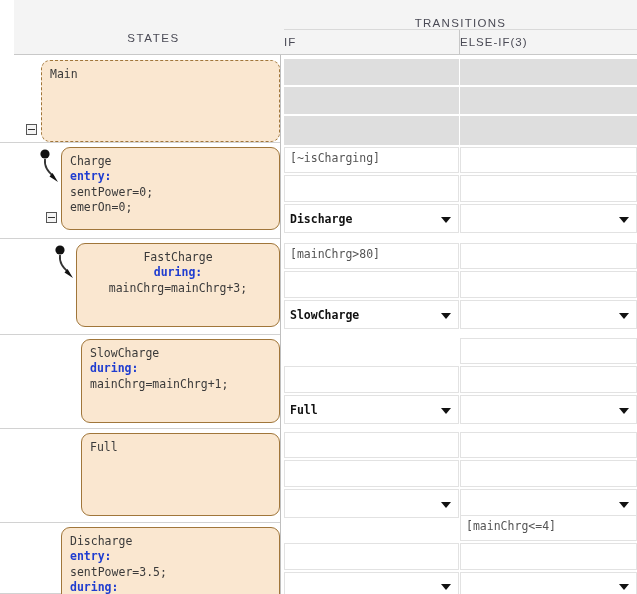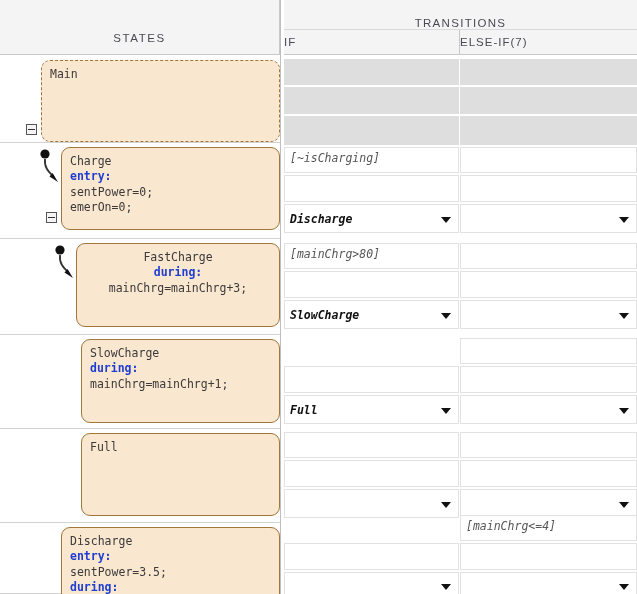--- a/index.html
+++ b/index.html
@@ -12,21 +12,21 @@
   .app{position:relative;width:637px;height:594px;}
 
   
   .states-panel{
     position:absolute;left:0;top:0;width:281px;height:594px;
     box-sizing:border-box;
     border-right:1px solid #bfbfbf;
     background:#ffffff;
   }
   .states-header{
-    position:absolute;left:0;top:0;width:280px;height:55px;
+    position:absolute;left:14px;top:0;width:280px;height:55px;
     box-sizing:border-box;
     background:#f4f4f4;
     border-bottom:1px solid #c8c8c8;
     border-right:1px solid #c8c8c8;
     display:flex;align-items:flex-end;justify-content:center;
   }
   .states-header span{
     display:block;padding-bottom:10px;
     letter-spacing:1.6px;font-size:11.5px;color:#4a4a55;
   }
@@ -99,21 +99,21 @@
     box-sizing:border-box;
     display:flex;align-items:center;justify-content:flex-start;
     letter-spacing:1px;font-size:11.5px;color:#4a4a55;
     height:100%;
   }
   .col-if{width:176px;border-right:1px solid #c8c8c8;}
   .col-elseif{width:177px;}
 
   .trans-body{position:absolute;left:0;top:55px;width:353px;height:539px;}
 
-  .trans-group{position:relative;width:353px;box-sizing:border-box;font-style:italic;}
+  .trans-group{position:relative;width:353px;box-sizing:border-box;}
 
   .tcell{
     position:absolute;box-sizing:border-box;
     background:#ffffff;
     border:1px solid #e2e2e2;
     font-family:"DejaVu Sans Mono", monospace;
     font-size:11.5px;color:#555;
     padding:3px 5px;
     white-space:nowrap;overflow:hidden;
   }
@@ -175,21 +175,21 @@
 
   <div class="trans-panel">
     <div class="trans-title">
       <span>TRANSITIONS</span>
     </div>
     <div class="trans-subhead">
       <div class="col col-if">
         <span>IF</span>
       </div>
       <div class="col col-elseif">
-        <span>ELSE-IF(7)</span>
+        <span>ELSE-IF(3)</span>
       </div>
     </div>
     <div class="trans-body" id="trans-body">
         <div class="trans-group" style="height: 88px;">
           <div class="tcell gray" style="left: 0px; width: 175px; top: 4px; height: 26px;"></div>
           <div class="tcell gray" style="left: 0px; width: 175px; top: 32px; height: 27px;"></div>
           <div class="tcell gray" style="left: 0px; width: 175px; top: 61px; height: 29px;"></div>
           <div class="tcell gray" style="left: 176px; width: 177px; top: 4px; height: 26px;"></div>
           <div class="tcell gray" style="left: 176px; width: 177px; top: 32px; height: 27px;"></div>
           <div class="tcell gray" style="left: 176px; width: 177px; top: 61px; height: 29px;"></div>

